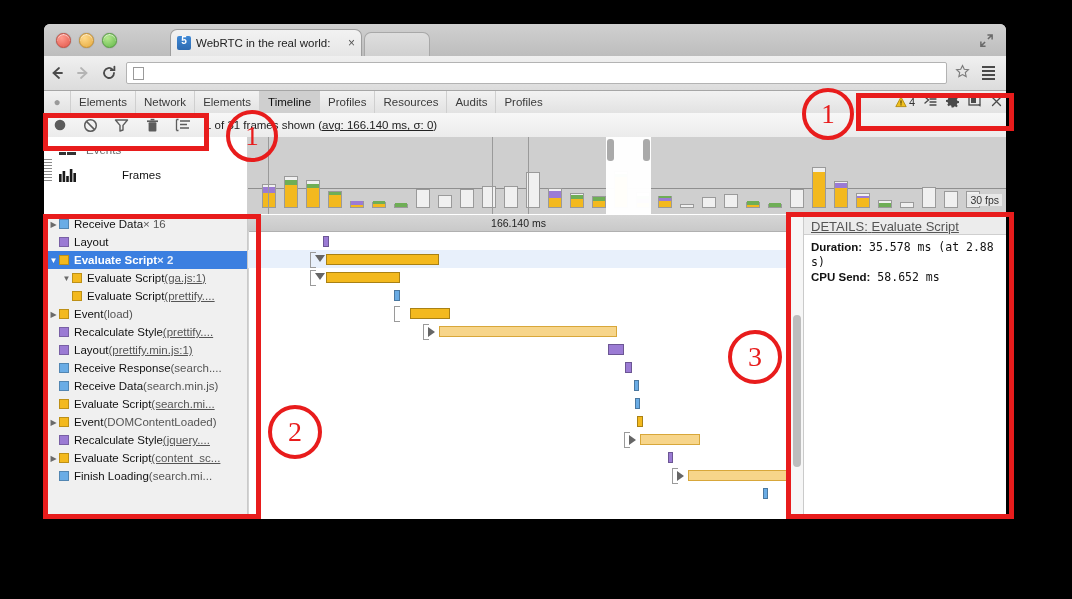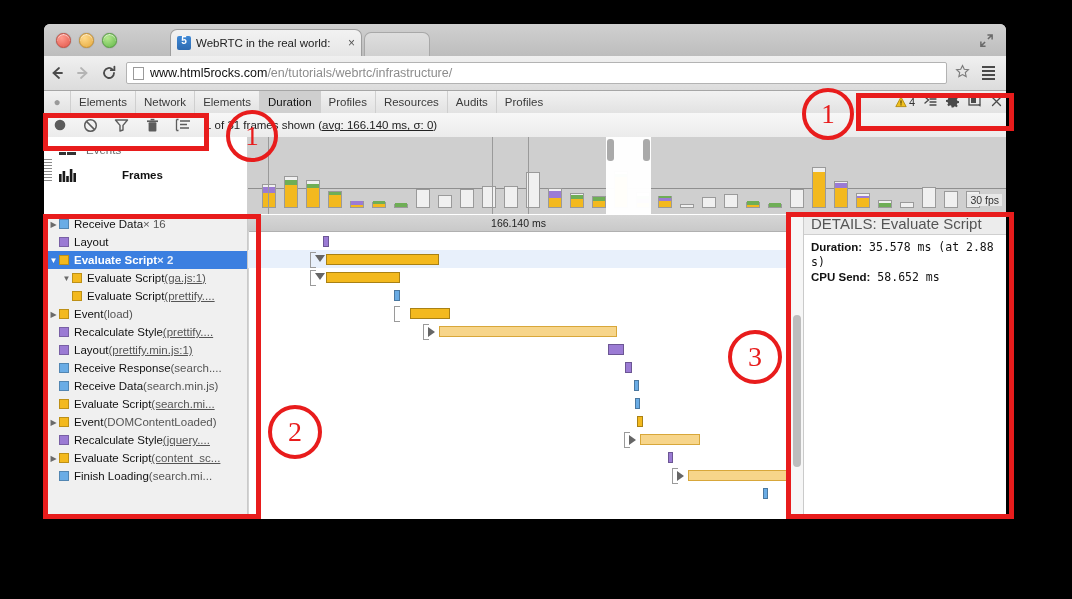--- a/index.html
+++ b/index.html
@@ -88,21 +88,21 @@
           color:#555;}
   .tl-status{font-size:11.5px;color:#222;margin-left:6px;white-space:nowrap;}
   .tl-status u{text-decoration:underline;}
 
   
   .ov-wrap{position:absolute;left:0;top:46px;width:962px;height:77px;background:#fff;}
   .ov-sidebar{position:absolute;left:0;top:0;width:203px;height:77px;background:#fff;
               border-right:1px solid #d0d0d0;}
   .ov-mode{height:25px;display:flex;align-items:center;gap:8px;padding-left:14px;
            font-size:11.5px;color:#6a6a6a;box-sizing:border-box;}
-  .ov-mode.sel{color:#111;font-weight:bold;gap:44px;}
+  .ov-mode.sel{color:#111;font-weight:normal;gap:44px;}
   .ov-mode .mico{width:20px;height:14px;display:flex;align-items:flex-end;justify-content:center;gap:1px;}
   .ov-grip{position:absolute;left:0;top:22px;width:8px;height:22px;
            background:repeating-linear-gradient(#8a8a8a 0 1px,transparent 1px 3px);}
   .ov-graph{position:absolute;left:204px;top:0;width:758px;height:77px;
             background:#cfcfcf;overflow:hidden;}
   .ov-bar{position:absolute;bottom:6px;box-sizing:border-box;}
   .ov-seg{position:absolute;left:0;width:100%;}
   .ov-line{position:absolute;left:0;width:758px;height:1px;background:#8f8f8f;}
   .ov-vline{position:absolute;top:0;width:1px;height:77px;background:#9a9a9a;}
   .ov-selector{position:absolute;top:0;height:77px;background:#fff;opacity:.98;}
@@ -145,21 +145,21 @@
   .wf-divider{position:absolute;left:0;top:16px;width:1px;height:288px;background:#d4d4d4;}
 
   .wf-scroll{position:absolute;left:745px;top:0;width:13px;height:304px;background:#f6f6f6;
              border-left:1px solid #d8d8d8;}
   .wf-thumb{position:absolute;left:3px;width:8px;background:#bdbdbd;border-radius:4px;}
 
   
   .details{position:absolute;left:759px;top:0;width:203px;height:304px;
            background:#fff;border-left:1px solid #cacaca;}
   .det-head{height:19px;background:#ececec;border-bottom:1px solid #cfcfcf;
-            display:flex;align-items:flex-start;padding-left:7px;font-size:15px;color:#555;}
+            display:flex;align-items:flex-end;padding-left:7px;font-size:13px;color:#555;text-decoration:underline;}
   .det-head b{font-weight:normal;color:#555;}
   .det-body{padding:5px 7px 0 7px;font-size:11.5px;color:#111;
             font-family:"DejaVu Sans Mono",monospace;line-height:15px;}
   .det-k{font-family:"Liberation Sans",sans-serif;font-weight:bold;}
   .det-chip{display:inline-block;width:9px;height:9px;vertical-align:-1px;
             border:1px solid rgba(0,0,0,.25);}
 
   
   .redbox{position:absolute;border:5px solid #e81c1c;box-sizing:border-box;}
   .redcircle{position:absolute;border:4px solid #e81c1c;border-radius:50%;
@@ -206,21 +206,20 @@
       </span>
       <span class="navicon">
         <svg width="18" height="18" viewBox="0 0 18 18">
             <path d="M14 9a5 5 0 1 1-1.6-3.7" stroke="#4a4a4a" stroke-width="1.8" fill="none" stroke-linecap="round"></path>
             <path d="M14.4 2.6v3.6h-3.6" stroke="#4a4a4a" stroke-width="1.8" fill="none" stroke-linecap="round"></path>
           </svg>
       </span>
 
       <div class="omnibox">
         <span class="pageicon"></span>
-        <span class="url"><b>www.html5rocks.com</b><span>/en/tutorials/webrtc/infrastructure/</span></span>
       </div>
       <span class="star">
         <svg width="15" height="15" viewBox="0 0 16 16">
             <path d="M8 1.6l1.9 4 4.4.5-3.3 3 .9 4.3L8 11.3l-3.9 2.1.9-4.3-3.3-3 4.4-.5z" fill="none" stroke="#7a7a7a" stroke-width="1.2"></path>
           </svg>
       </span>
       <span class="hamburger">
           <i></i>
           <i></i>
           <i></i>
@@ -228,21 +227,21 @@
         </span>
     </div>
 
     <div id="devtools">
 
       <div class="dt-tabs">
         <span class="dt-inspect">●</span>
         <span class="dt-tab">Elements</span>
         <span class="dt-tab">Network</span>
         <span class="dt-tab">Elements</span>
-        <span class="dt-tab active">Duration</span>
+        <span class="dt-tab active">Timeline</span>
         <span class="dt-tab">Profiles</span>
         <span class="dt-tab">Resources</span>
         <span class="dt-tab">Audits</span>
         <span class="dt-tab">Profiles</span>
 
         <span class="dt-right">
           <span class="warn">
             <svg width="12" height="12" viewBox="0 0 12 12">
                 <path d="M6 1L11.2 10.6H.8z" fill="#f0c020" stroke="#a88000" stroke-width=".8"></path>
                 <rect x="5.4" y="4.4" width="1.2" height="3.3" fill="#5a4500"></rect>

